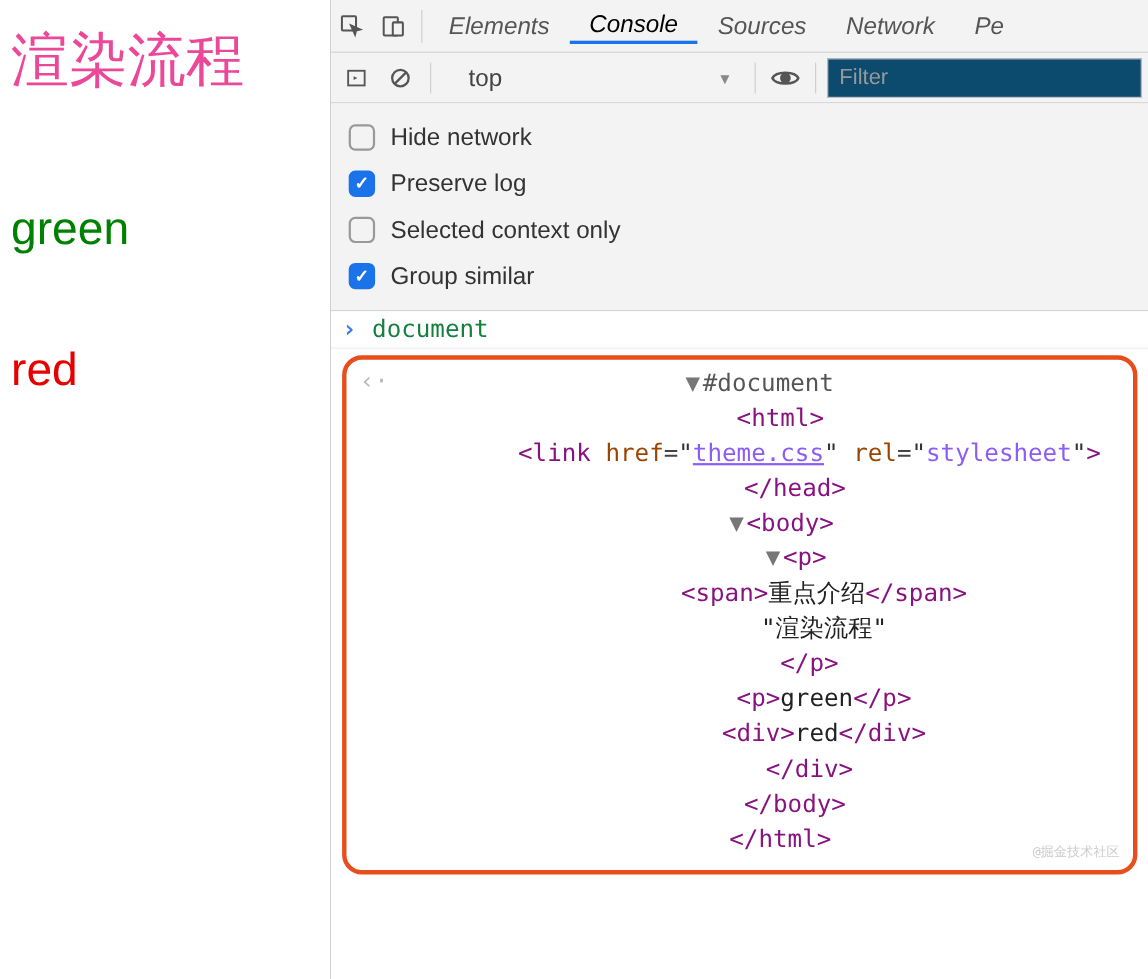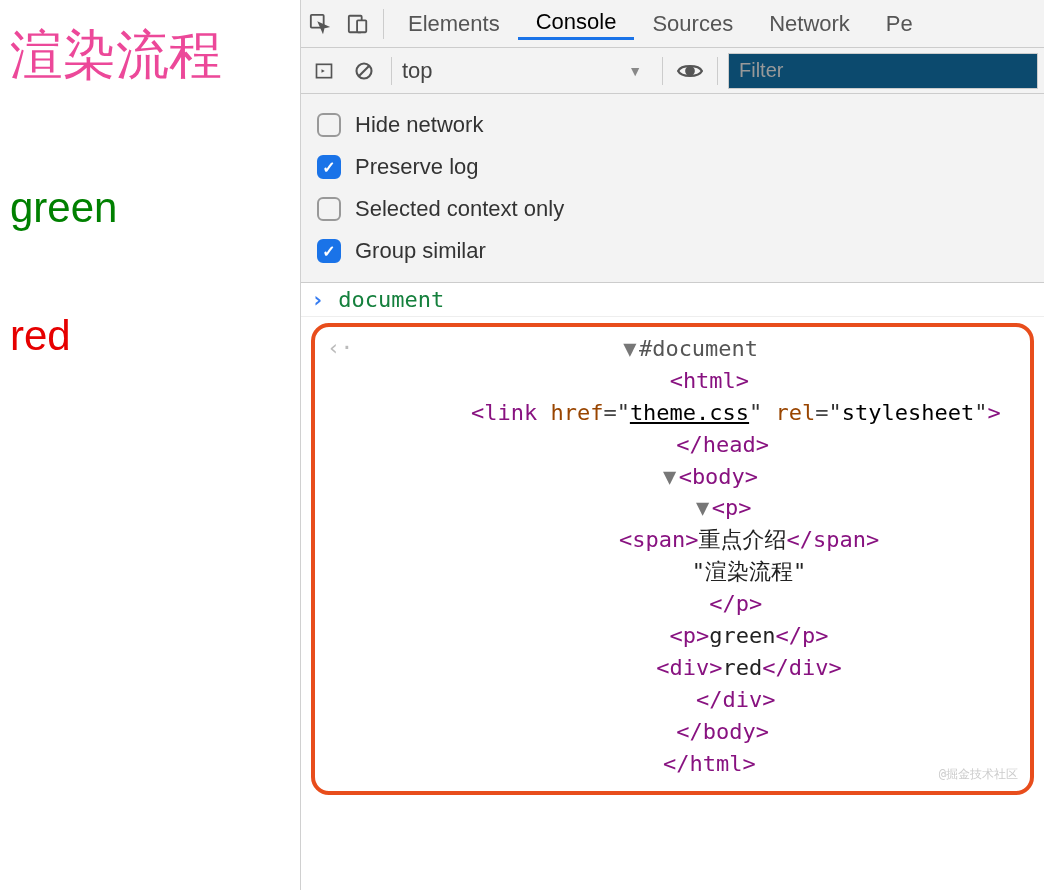--- a/index.html
+++ b/index.html
@@ -5,46 +5,46 @@
 * { box-sizing: border-box; margin: 0; padding: 0; }
 body { font-family: -apple-system, BlinkMacSystemFont, "Segoe UI", Helvetica, Arial, sans-serif; font-size: 16px; color: #333; background: #fff; width: 1044px; height: 890px; overflow: hidden; display: flex; }
 .page-left { width: 300px; padding: 20px 10px; background: #fff; }
 .page-left .title { font-size: 53px; color: #ec4899; font-weight: 400; margin-bottom: 92px; }
 .page-left .green { font-size: 42px; color: #008000; font-weight: 400; margin-bottom: 80px; }
 .page-left .red { font-size: 42px; color: #e60000; font-weight: 400; }
 .devtools { flex: 1; border-left: 1px solid #d0d0d0; display: flex; flex-direction: column; background: #fff; }
 .tabbar { display: flex; align-items: center; height: 48px; border-bottom: 1px solid #ccc; background: #f3f3f3; }
 .tabbar .icon-btn { width: 38px; height: 48px; display: flex; align-items: center; justify-content: center; color: #555; }
 .tabbar .sep { width: 1px; height: 30px; background: #ccc; margin: 0 6px; }
-.tabbar .tab { padding: 0 18px; height: 32px; display: flex; align-items: center; font-size: 22px; color: #555; cursor: pointer; }
+.tabbar .tab { padding: 0 18px; height: 32px; display: flex; align-items: center; font-size: 22px; color: #555; cursor: pointer; font-style: italic; }
 .tabbar .tab.active { color: #000; border-bottom: 3px solid #1a73e8; }
 .toolbar2 { display: flex; align-items: center; height: 46px; border-bottom: 1px solid #ccc; background: #f3f3f3; padding: 0 6px; gap: 6px; }
 .toolbar2 .icon-btn { width: 34px; height: 34px; display: flex; align-items: center; justify-content: center; color: #555; }
 .toolbar2 .sep { width: 1px; height: 28px; background: #ccc; margin: 0 4px; }
-.context-select { display: flex; align-items: center; font-size: 22px; color: #444; width: 250px; justify-content: space-between; padding-right: 10px; }
+.context-select { display: flex; align-items: center; font-size: 22px; color: #444; width: 250px; justify-content: space-between; padding-right: 10px; margin-left: 24px; }
 .eye-icon { width: 34px; height: 34px; display: flex; align-items: center; justify-content: center; color: #555; }
 .filter-input { flex: 1; height: 36px; background: #0c4a6e; border: 1px solid #ccc; padding: 0 10px; font-size: 20px; color: #999; display: flex; align-items: center; }
 .settings-panel { border-bottom: 1px solid #ccc; padding: 10px 16px; background: #f3f3f3; }
 .setting-row { display: flex; align-items: center; padding: 8px 0; font-size: 22px; color: #333; gap: 14px; }
 .checkbox { width: 24px; height: 24px; border-radius: 6px; border: 2px solid #999; display: inline-flex; align-items: center; justify-content: center; }
 .checkbox.checked { background: #1a73e8; border-color: #1a73e8; color: #fff; font-size: 16px; font-weight: bold; }
 .console-body { flex: 1; font-family: Menlo, Monaco, Consolas, monospace; font-size: 22px; background: #fff; }
 .input-row { display: flex; align-items: center; padding: 4px 10px; border-bottom: 1px solid #eee; }
 .input-row .chev { color: #367cf1; margin-right: 14px; font-weight: bold; }
 .input-row .cmd { color: #15803d; }
 .output-box { margin: 6px 10px 10px 10px; border: 4px solid #e84d1c; border-radius: 18px; padding: 6px 10px 12px 10px; position: relative; }
 .out-chev { color: #bbb; position: absolute; left: 12px; top: 8px; }
 .tree { margin-left: 34px; line-height: 1.45; }
 .tree-line { white-space: pre; text-align: center; }
 .tri { color: #777; display: inline-block; width: 18px; }
 .tag-bracket { color: #881280; }
 .tag-name { color: #881280; }
 .attr-name { color: #994500; }
 .attr-eq { color: #444; }
-.attr-val { color: #000000; }
+.attr-val { color: #8b5cf6; }
 .attr-val.link { text-decoration: underline; }
 .node-text { color: #222; }
 .doc-text { color: #555; }
 .watermark { position: absolute; right: 12px; bottom: 8px; font-size: 12px; color: #ccc; }
 svg { display: block; }
 </style>
 </head>
 <body>
 
 <div class="page-left">

